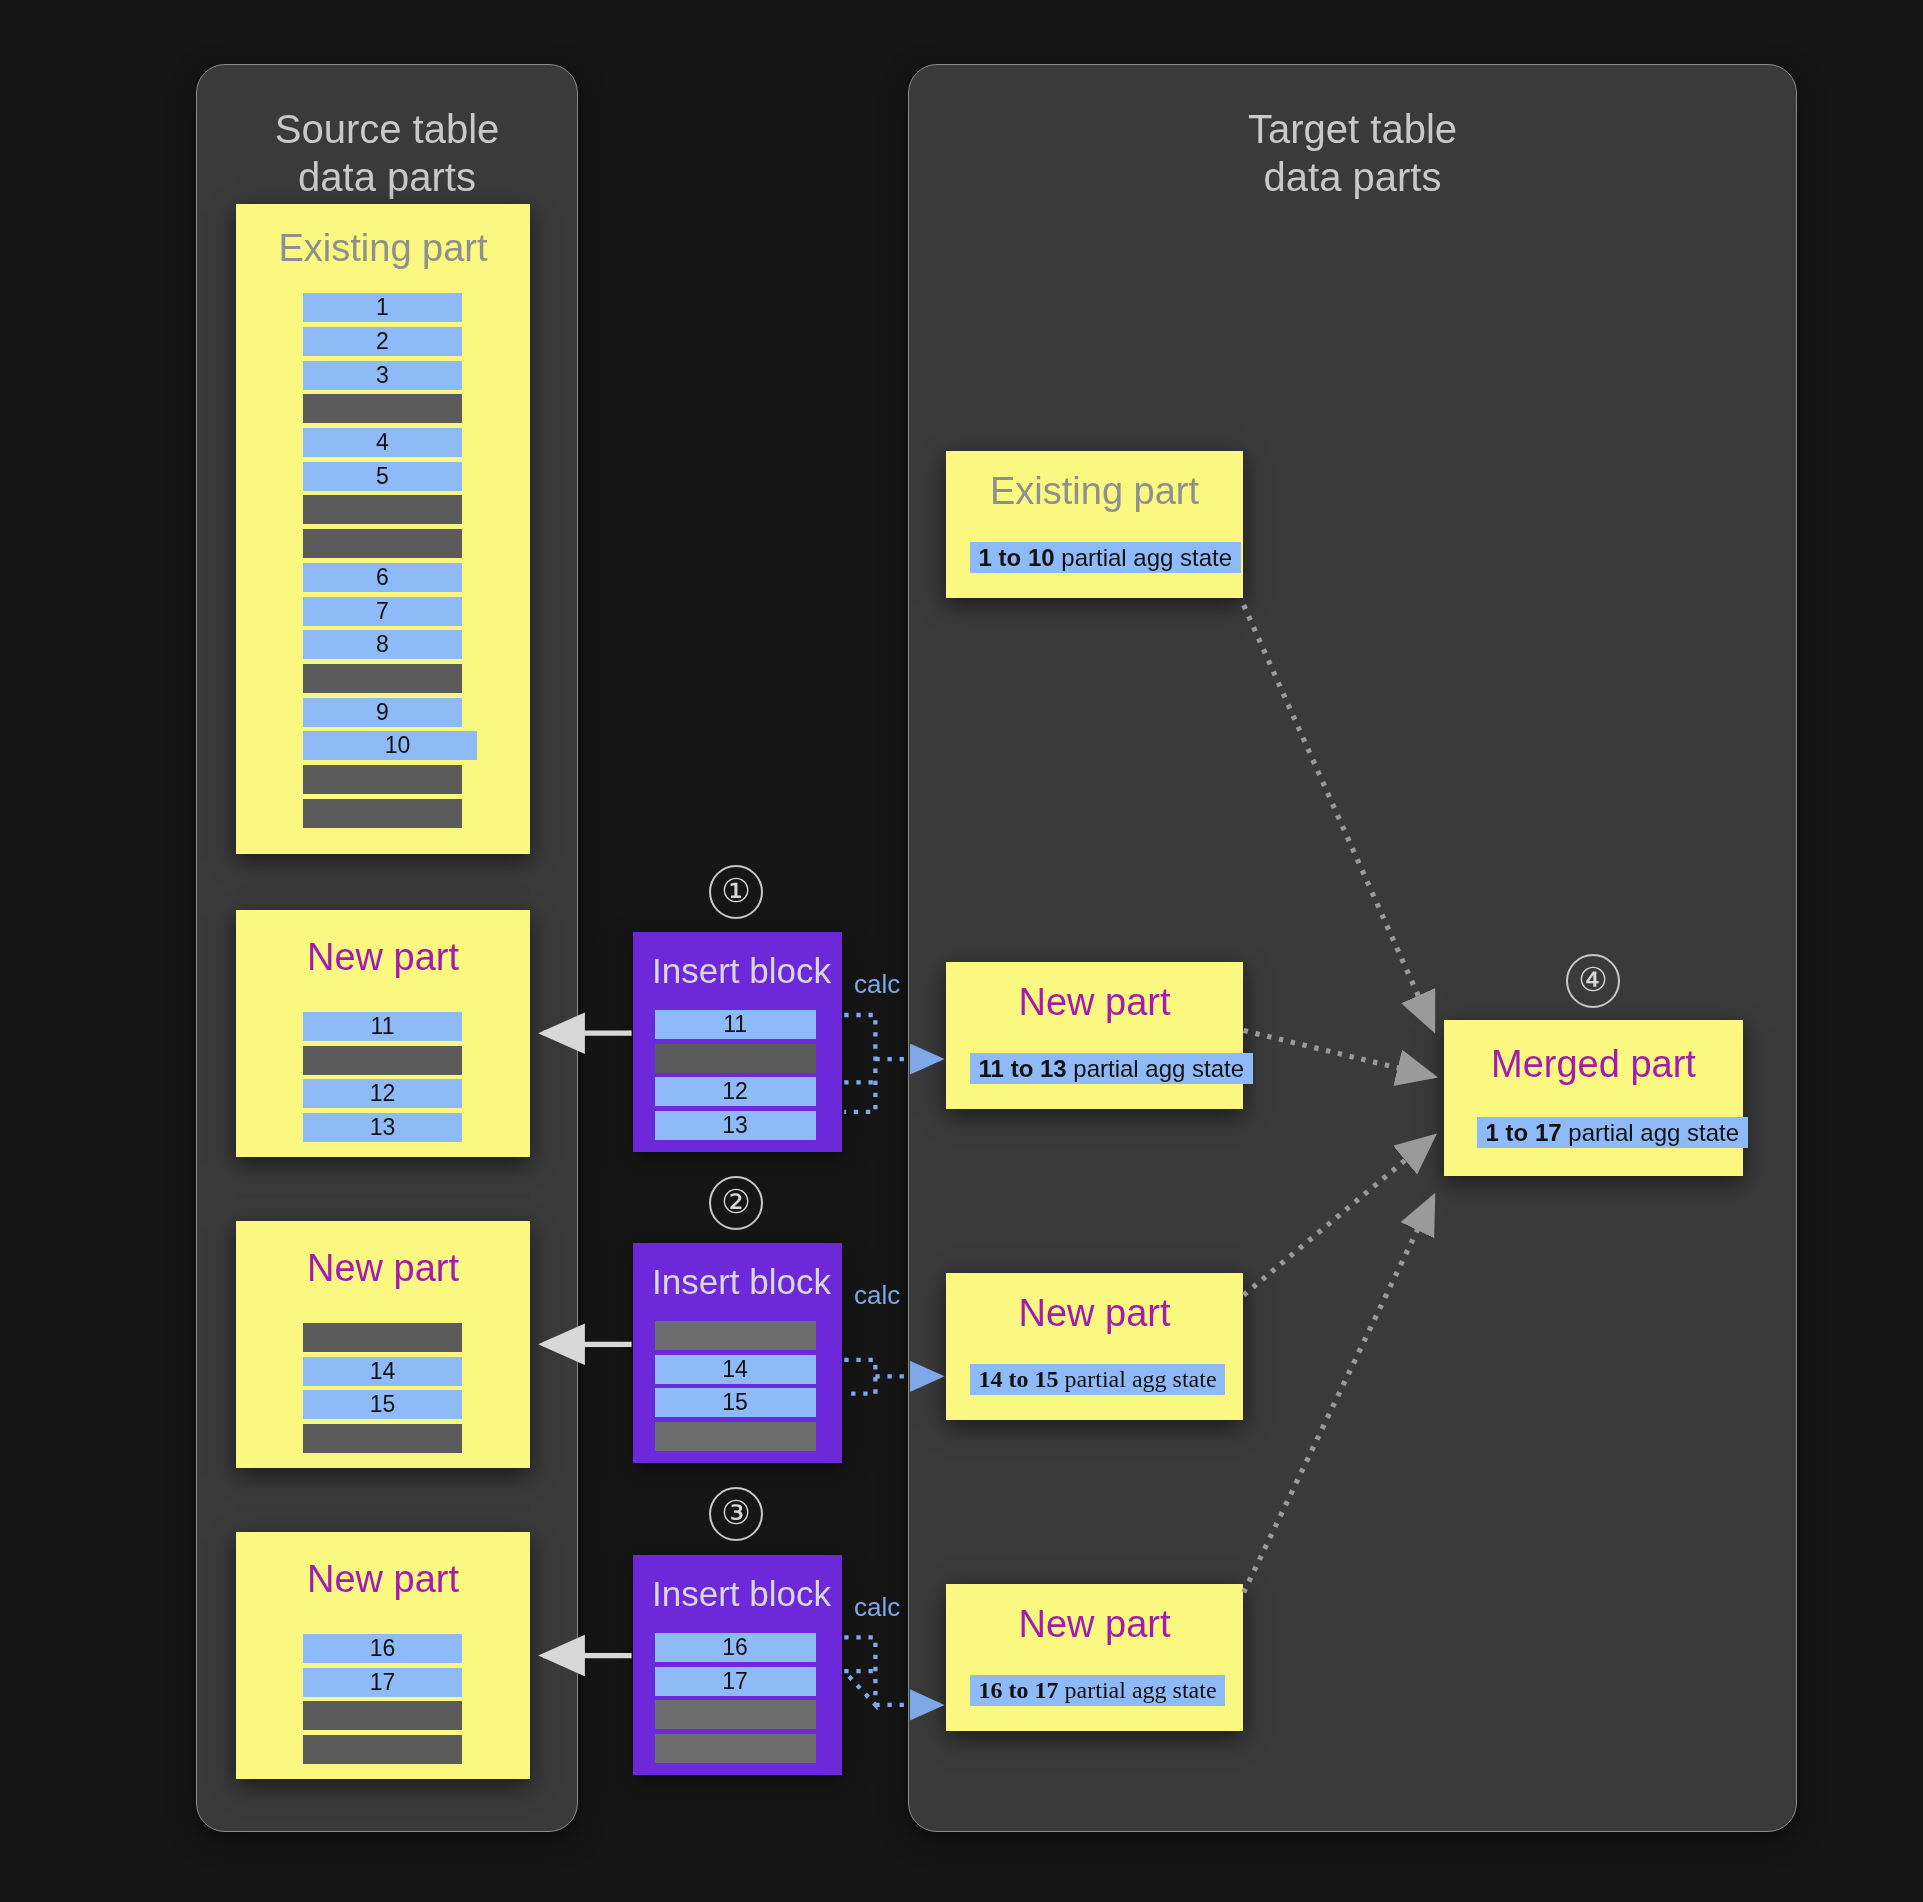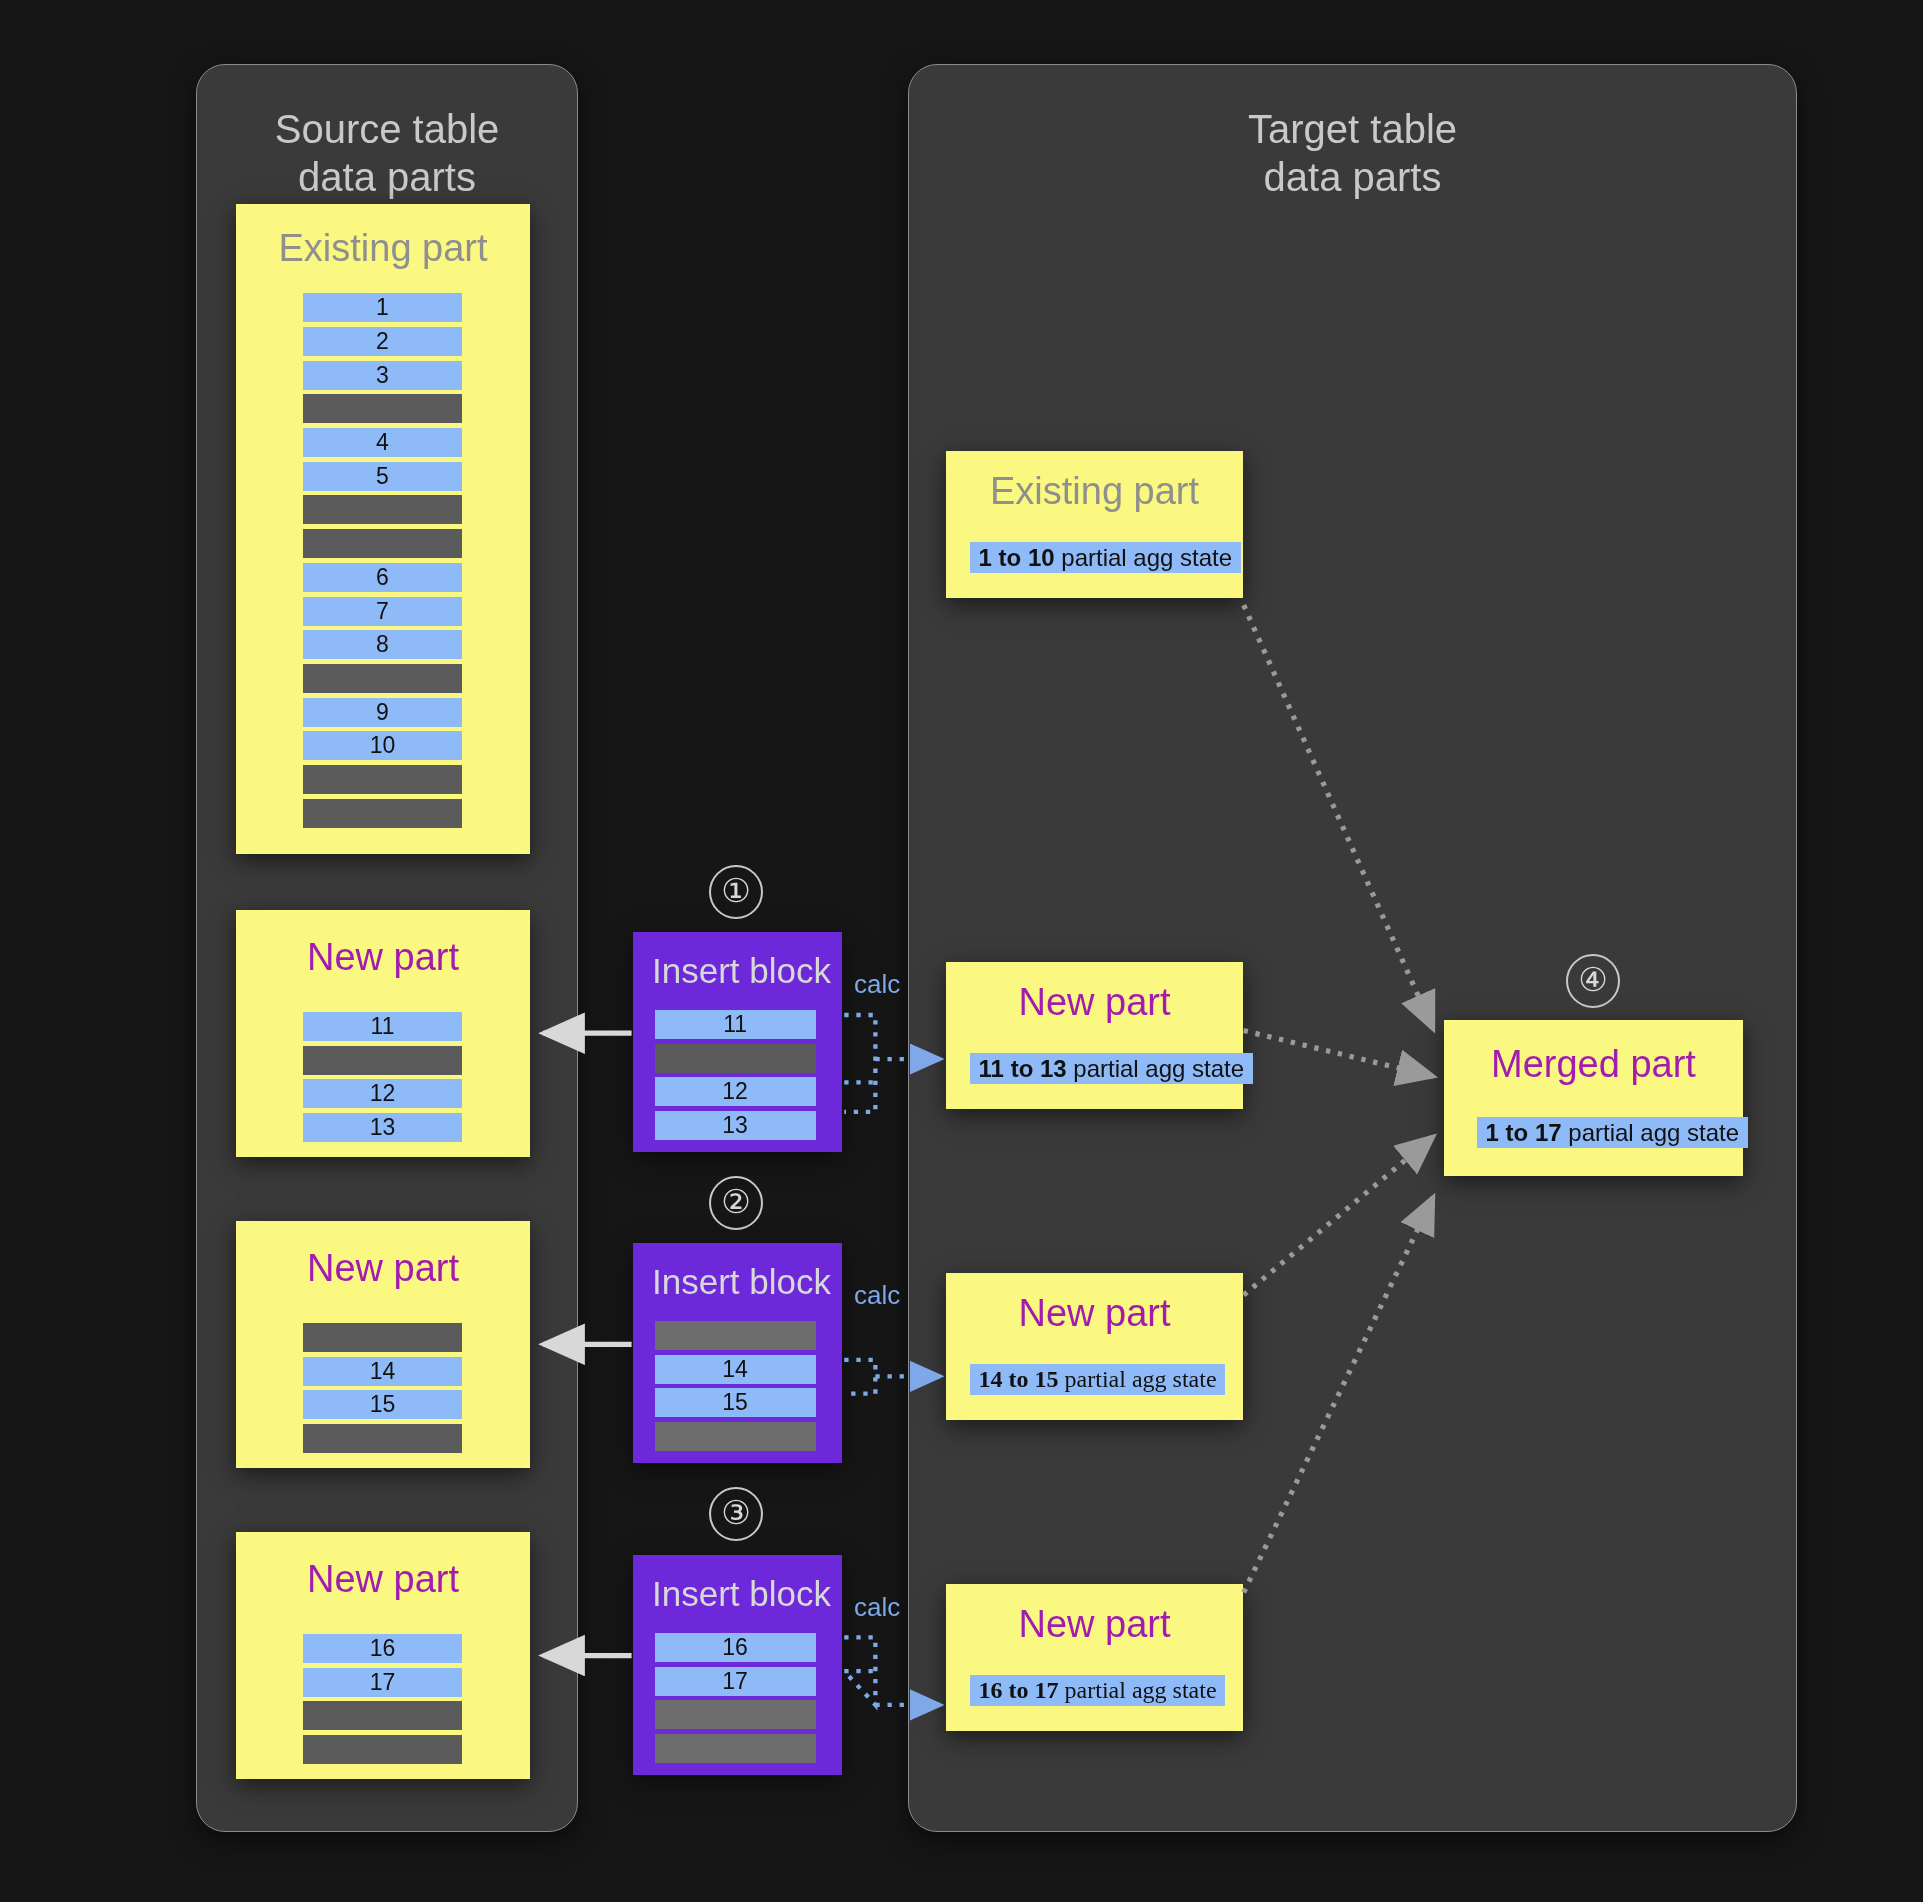--- a/index.html
+++ b/index.html
@@ -96,21 +96,21 @@
     <div class="row grey" style="left:67px;top:190px;width:159px;"></div>
     <div class="row blue" style="left:67px;top:224px;width:159px;">4</div>
     <div class="row blue" style="left:67px;top:258px;width:159px;">5</div>
     <div class="row grey" style="left:67px;top:291px;width:159px;"></div>
     <div class="row grey" style="left:67px;top:325px;width:159px;"></div>
     <div class="row blue" style="left:67px;top:359px;width:159px;">6</div>
     <div class="row blue" style="left:67px;top:393px;width:159px;">7</div>
     <div class="row blue" style="left:67px;top:426px;width:159px;">8</div>
     <div class="row grey" style="left:67px;top:460px;width:159px;"></div>
     <div class="row blue" style="left:67px;top:494px;width:159px;">9</div>
-    <div class="row blue" style="left:67px;top:527px;width:159px;">10</div>
+    <div class="row blue" style="left:67px;top:527px;width:159px;padding-left:15px;">10</div>
     <div class="row grey" style="left:67px;top:561px;width:159px;"></div>
     <div class="row grey" style="left:67px;top:595px;width:159px;"></div>
   </div>
 
   <div class="part" style="left:208px;top:910px;width:294px;height:247px;">
     <div class="part-title black" style="top:26px;">New part</div>
     <div class="row blue" style="left:67px;top:102px;width:159px;">11</div>
     <div class="row grey" style="left:67px;top:136px;width:159px;"></div>
     <div class="row blue" style="left:67px;top:169px;width:159px;">12</div>
     <div class="row blue" style="left:67px;top:203px;width:159px;">13</div>

